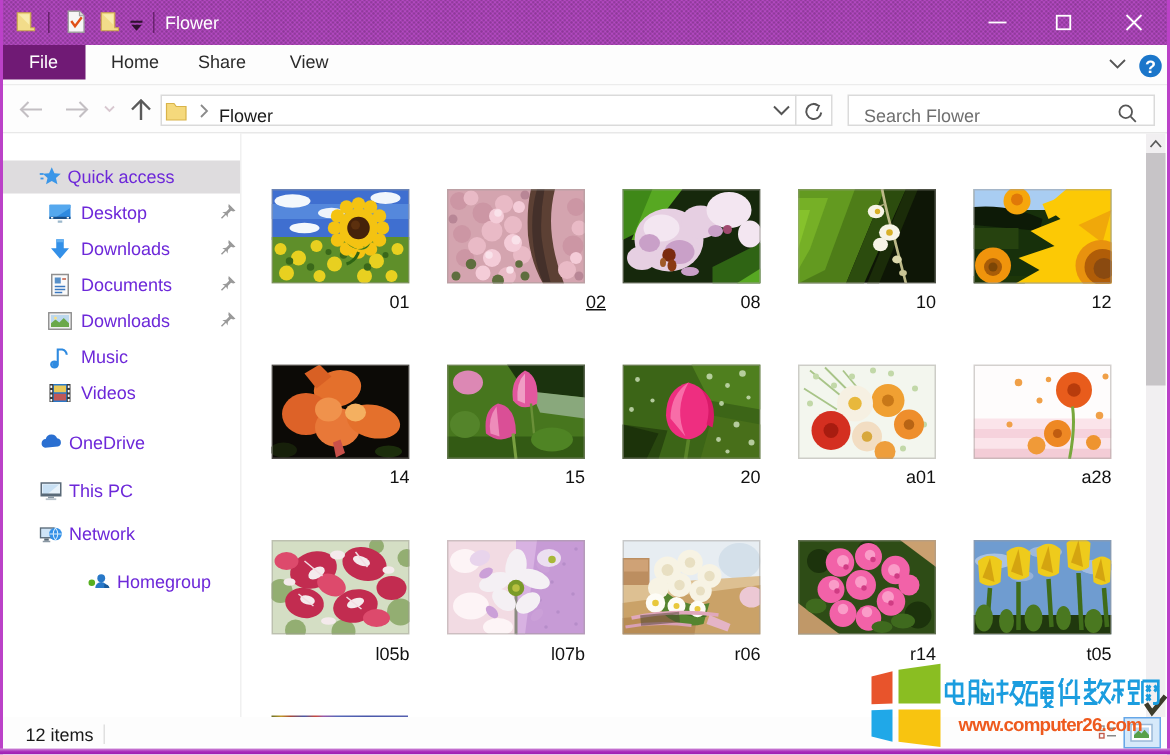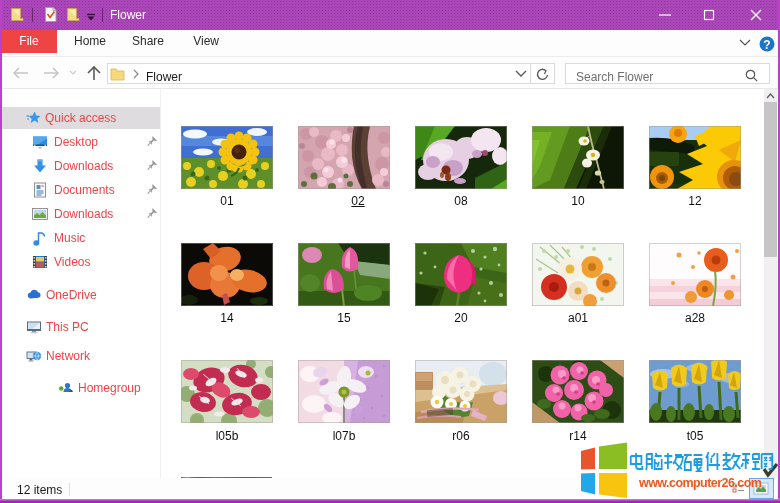--- a/index.html
+++ b/index.html
@@ -13,42 +13,42 @@
   background-image: radial-gradient(circle, rgba(70,25,75,0.35) 0.55px, transparent 1.05px),
                     radial-gradient(circle, rgba(70,25,75,0.35) 0.55px, transparent 1.05px);
   background-size:3px 3px, 3px 3px;
   background-position:0 0, 1.5px 1.5px;
 }
 #title-text { left:110px; top:8px; color:#fff; font-size:12px; }
 .tsep { top:8px; width:1px; height:14px; background:rgba(60,10,60,0.55); }
 
 
 #tabrow { left:0; top:30px; width:780px; height:27px; background:#fdfdfd; border-bottom:1px solid #ececec;}
-#filetab { left:1px; top:30px; width:56px; height:23px; background:#ef4444; color:#fff; font-size:12px; text-align:center; line-height:23px; }
+#filetab { left:1px; top:30px; width:56px; height:23px; background:#701a75; color:#fff; font-size:12px; text-align:center; line-height:23px; }
 .tab { top:30px; height:23px; font-size:12px; color:#2b2b2b; line-height:23px; text-align:right; }
 
 
 #toolbar { left:0; top:57px; width:780px; height:32px; background:#fdfdfd; border-bottom:1px solid #e8e8e8; }
 #addrbox { left:107px; top:63px; width:424px; height:21px; background:#fff; border:1px solid #dadada; }
 #refreshbox { left:530px; top:63px; width:25px; height:21px; background:#fff; border:1px solid #dadada; }
 #searchbox { left:565px; top:63px; width:205px; height:21px; background:#fff; border:1px solid #dadada; color:#6d6d6d; font-size:12px; }
 
 
 #mainbg { left:0; top:89px; width:780px; height:409px; background:#fff; }
 #navdivider { left:160px; top:89px; width:1px; height:389px; background:#f0f0f0; }
 #sidebar { left:2px; top:89px; width:158px; height:389px; background:#fff; }
-.navrow { position:absolute; left:0; width:158px; height:14px; font-size:12px; color:#ef4444;text-decoration:underline; }
+.navrow { position:absolute; left:0; width:158px; height:14px; font-size:12px; color:#6d28d9;text-decoration:underline; }
 .navrow .ic { position:absolute; top:3px; width:16px; height:16px; }
 .navrow .lbl { position:absolute; top:4px; }
 .pin { position:absolute; left:146px; top:4px; width:12px; height:12px; }
 
 
 .thumb { position:absolute; width:92px; height:63px; outline:1px solid rgba(160,155,150,0.45); outline-offset:-1px; }
 .thumb svg { display:block; }
-.tlabel { position:absolute; width:92px; text-align:center; font-size:12px; color:#111; }
+.tlabel { position:absolute; width:92px; text-align:right; font-size:12px; color:#111; }
 
 
 #sbtrack { left:764px; top:89px; width:13px; height:389px; background:#f1eff1; }
 #sbthumb { left:764px; top:102px; width:13px; height:155px; background:#c7c4c7; }
 
 
 #statusbar { left:0; top:478px; width:780px; height:20px; background:#fdfdfd; }
 #bborder { left:0; top:499px; width:780px; height:4px; background:linear-gradient(180deg,#cf8cd8 0%,#a72abb 55%,#9c20b0 100%); }
 #lborder { left:0; top:0; width:2px; height:503px; background:#bb41c8; }
 #rborder { left:778px; top:0; width:2px; height:503px; background:#bb41c8; }

